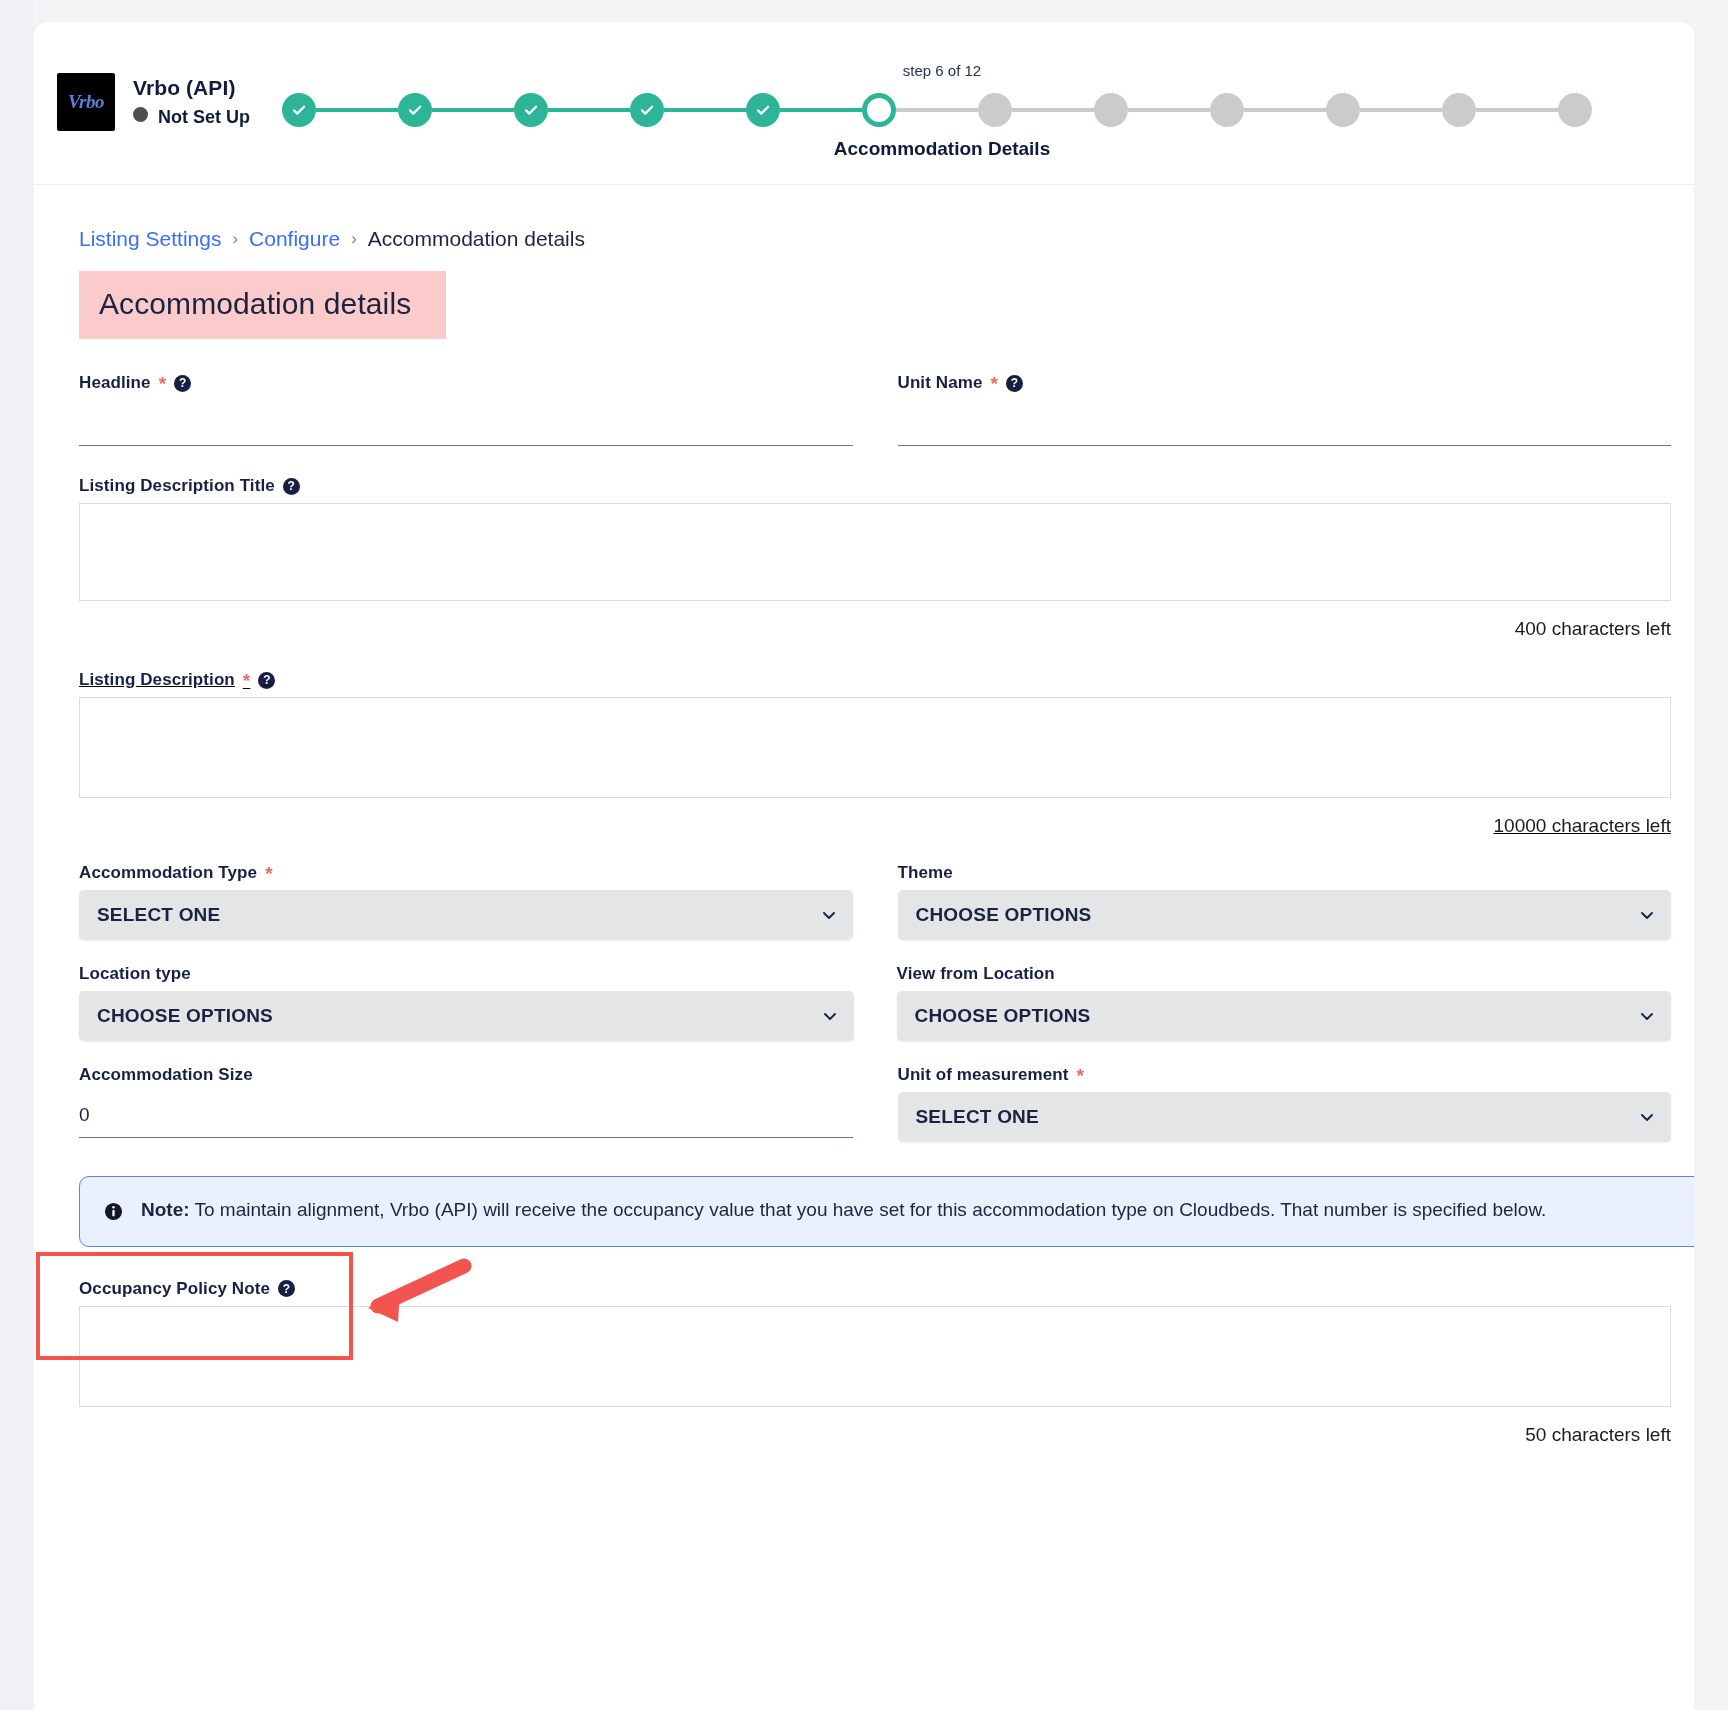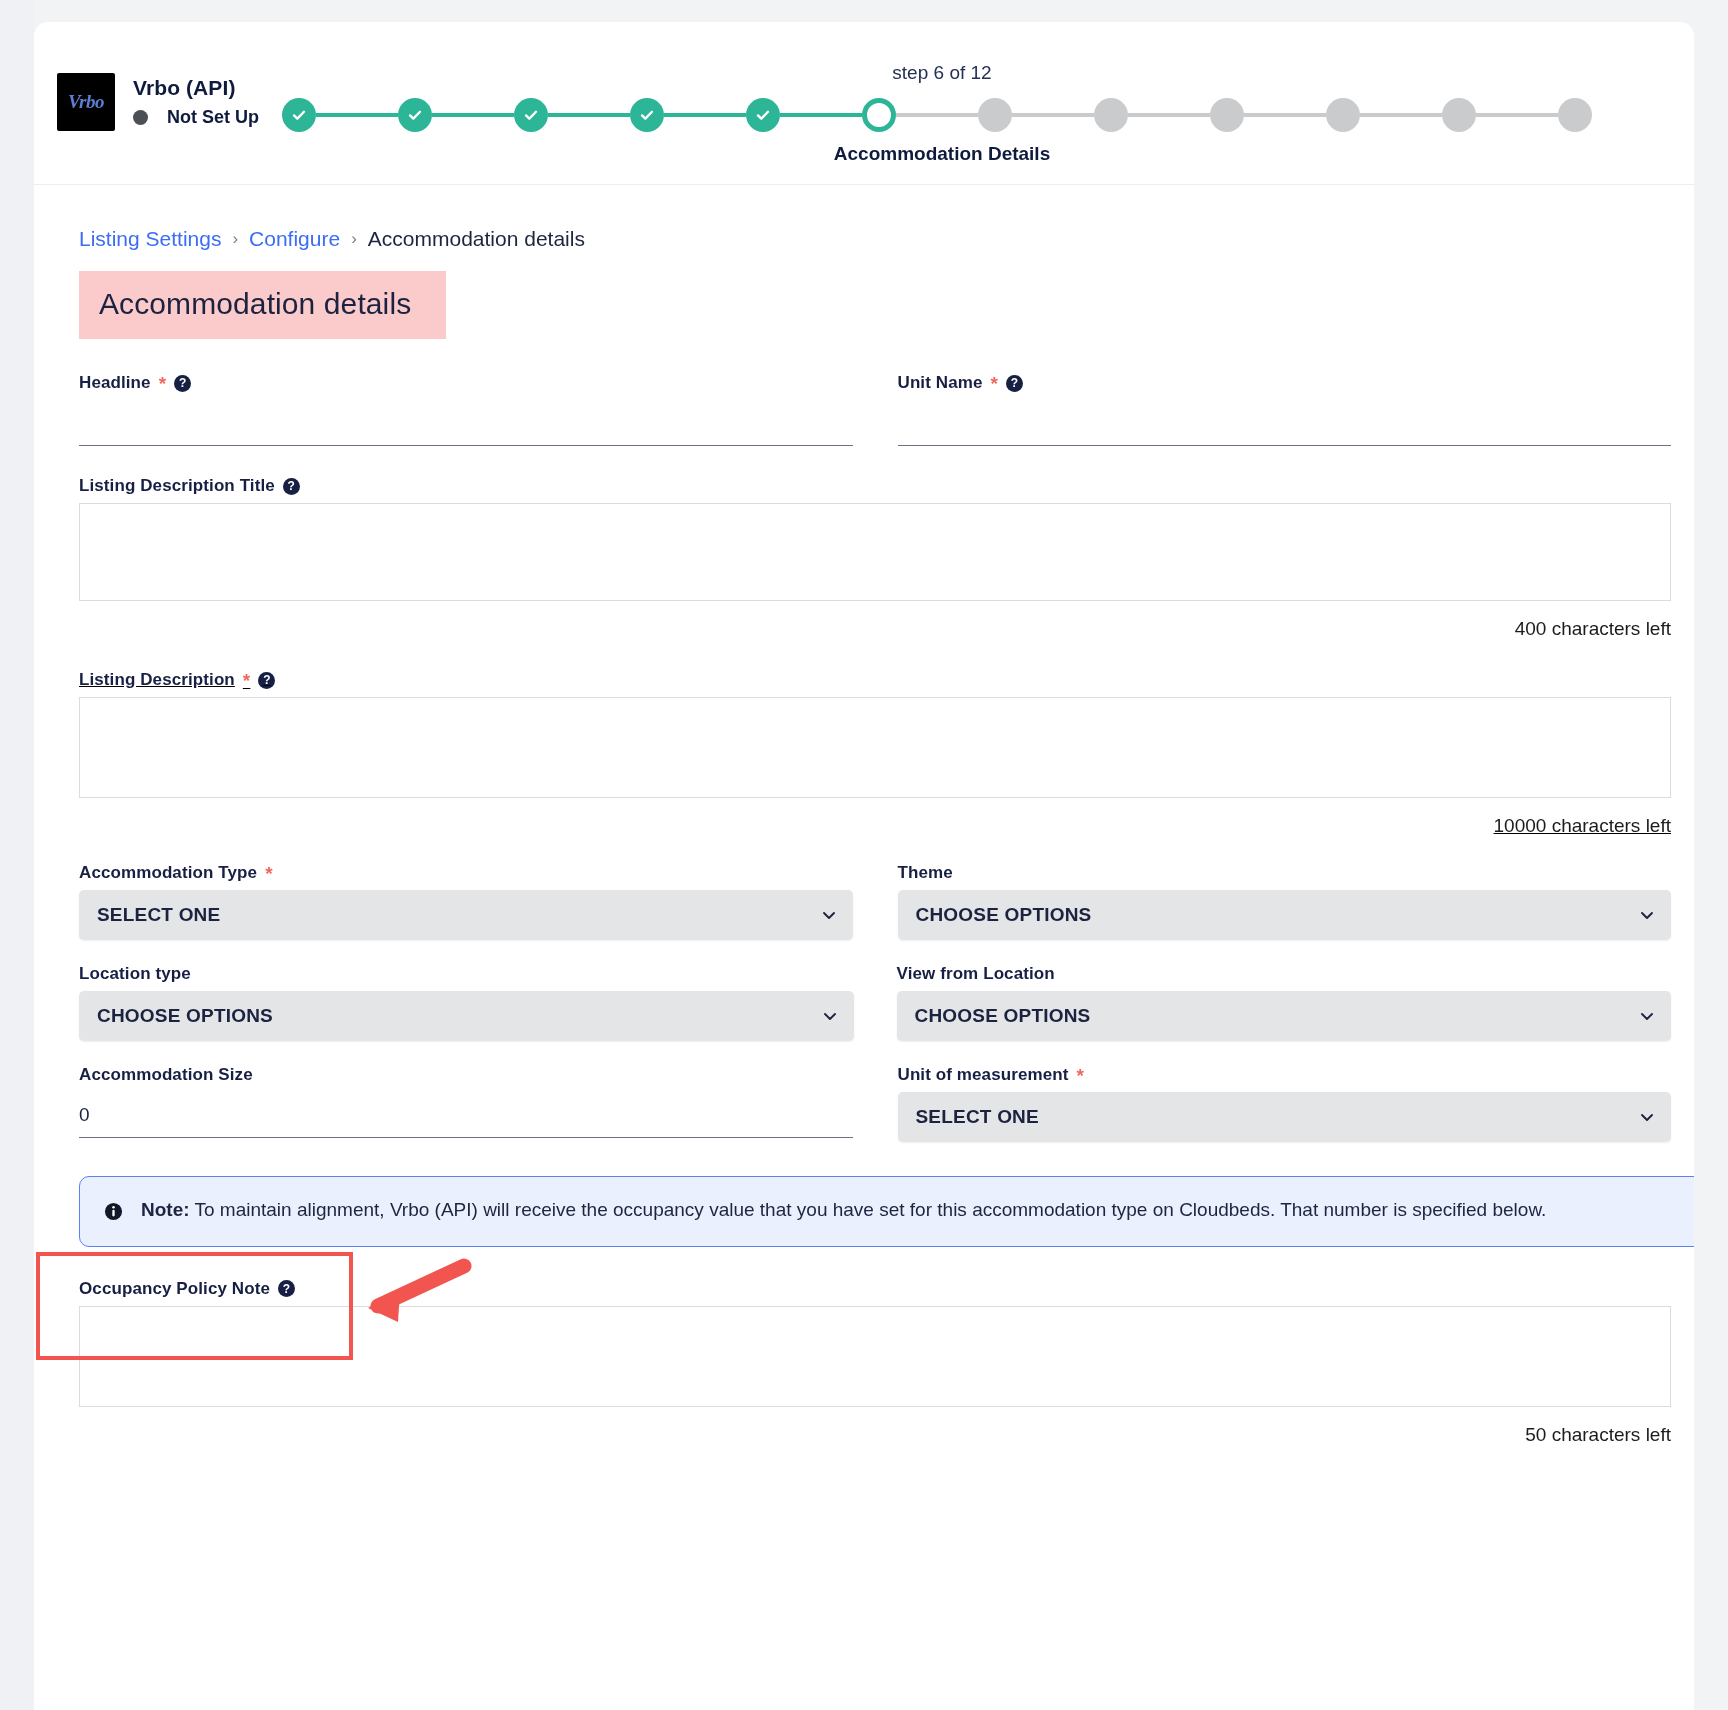--- a/index.html
+++ b/index.html
@@ -44,31 +44,31 @@
   }
   .brand-logo-text {
     font-family: "Liberation Serif", serif;
     font-style: italic; font-weight: 700; font-size: 19px;
     color: #5b7fd4; letter-spacing: -0.5px;
   }
   .brand-meta { display: flex; flex-direction: column; gap: 7px; }
   .brand-name {
     font-size: 21px; font-weight: 700; color: #0f1b3d; letter-spacing: 0.1px;
   }
-  .brand-status { display: flex; align-items: center; gap: 19px; }
+  .brand-status { display: flex; align-items: flex-start; gap: 10px; }
   .status-dot {
     width: 15px; height: 15px; border-radius: 50%; background: #4b4f56;
   }
   .brand-status-text {
     font-size: 18px; font-weight: 700; color: #0f1b3d;
   }
 
   .stepper { position: absolute; left: 248px; top: 40px; width: 1310px; }
   .step-count {
-    text-align: center; font-size: 19px; color: #243154;
+    text-align: center; font-size: 15px; color: #243154;
     margin-left: 10px;
   }
   .step-track {
     position: relative; margin-top: 12px; height: 38px;
     display: flex; align-items: center;
   }
   .seg {
     flex: 1 1 0; height: 4px; background: #c9cbcd;
   }
   .seg.done { background: #2cb697; }

